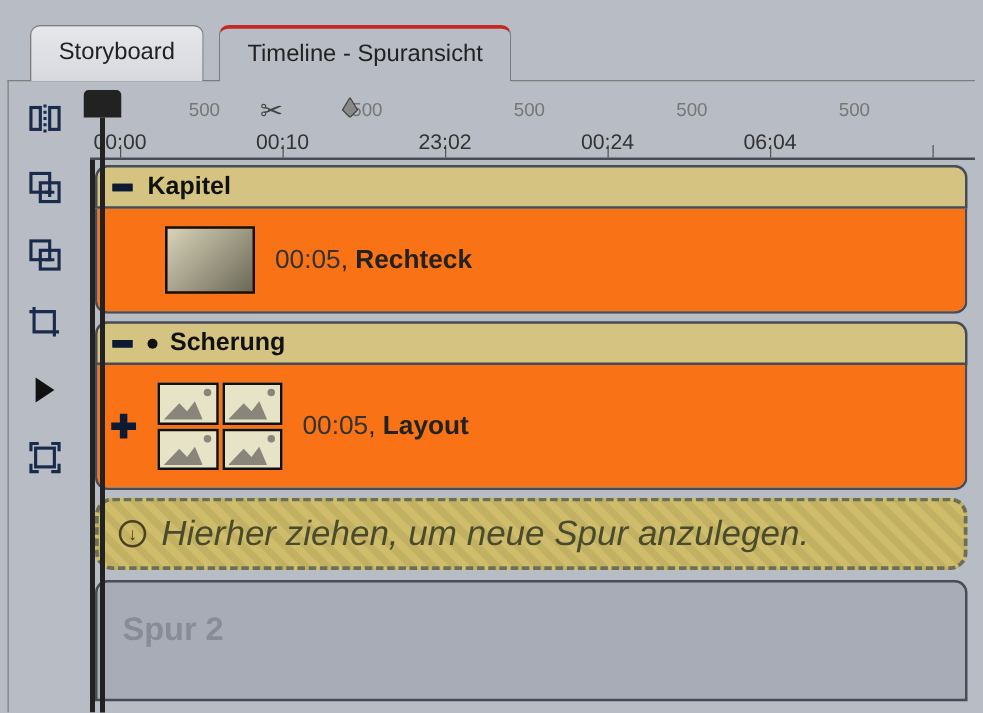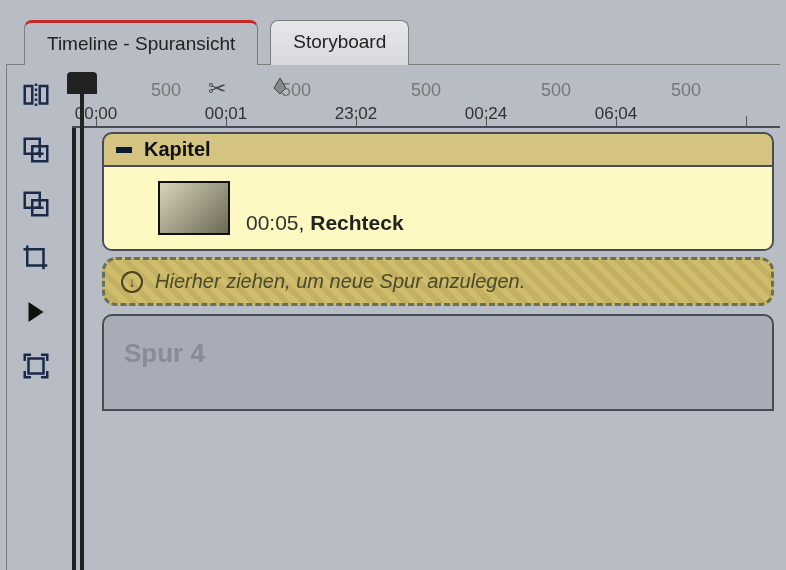--- a/index.html
+++ b/index.html
@@ -102,21 +102,21 @@
     position:absolute; bottom:0; left:0;
     width:1px; height:10px; background:#555;
   }
   .tick-label{
     position:absolute; bottom:2px; left:0;
     transform:translateX(-50%);
     font-size:17px; color:#333;
   }
   .tick-sub{
     position:absolute; top:8px; left:55px;
-    font-size:18px; color:#777;
+    font-size:15px; color:#777;
   }
 
   .playhead{
     position:absolute; left:10px; top:0;
     z-index:20;
     pointer-events:none;
   }
   .playhead-flag{
     width:30px; height:22px;
     background:#222; border-radius:4px 4px 0 0;
@@ -134,21 +134,20 @@
   .marker-icon{
     position:absolute; top:6px; left:200px;
     width:16px;height:16px;
   }
 
   
   .tracks{
     position:absolute; top:56px; left:0; right:0; bottom:0;
     overflow:hidden;
     border-left:4px solid #222;
-    padding-left:26px;
   }
 
   .track-group{
     margin:4px 6px 6px 0;
   }
   .group-header{
     background:#d5c381;
     border:2px solid #474c57;
     border-top-left-radius:10px; border-top-right-radius:10px;
     padding:4px 10px 4px 10px;
@@ -166,23 +165,23 @@
   .group-dot{
     width:8px;height:8px;border-radius:50%; background:#111;
   }
   .group-body{
     border:2px solid #474c57; border-top:none;
     border-bottom-left-radius:10px; border-bottom-right-radius:10px;
     overflow:hidden;
   }
 
   .clip{
-    background:#fef9c3;
+    background:#f97316;
     padding:14px 16px;
-    display:flex; align-items:flex-end; gap:16px;
+    display:flex; align-items:center; gap:16px;
     border-top:2px dashed #5b5535;
   }
   .clip:first-child{ border-top:none; }
   .clip-add{
     width:22px; height:22px;
     display:flex;align-items:center;justify-content:center;
     font-size:26px; font-weight:bold; color:#0c1a33; cursor:pointer;
     flex:none;
     margin-left:-6px;
   }
@@ -234,40 +233,40 @@
     padding:10px 16px;
     display:flex; align-items:center; gap:12px;
   }
   .drop-zone .arrow{
     width:22px;height:22px;border:2px solid #4b4022;border-radius:50%;
     display:flex;align-items:center;justify-content:center;
     color:#4b4022; font-size:14px; font-weight:bold;
     flex:none;
   }
   .drop-zone .txt{
-    font-size:20px; font-style:italic; color:#4a4a2c;
+    font-size:28px; font-style:italic; color:#4a4a2c;
   }
 
   .empty-track{
     margin:0 6px 0 0;
     border:2px solid #474c57;
     border-radius:10px 10px 0 0;
     background:#a8acb6;
     padding:22px 20px 40px 20px;
   }
   .empty-track .label{
     font-size:26px; font-weight:bold; color:#888c96;
   }
 </style>
 </head>
 <body>
 
 <div class="tab-bar">
+  <div class="tab">Storyboard</div>
   <div class="tab active">Timeline - Spuransicht</div>
-  <div class="tab">Storyboard</div>
 </div>
 
 <div class="panel-border"></div>
 
 <div class="toolbar">
   <div class="tool-btn">
     <svg viewBox="0 0 24 24">
         <rect x="3" y="4" width="6" height="14"></rect>
         <rect x="15" y="4" width="6" height="14"></rect>
         <line x1="12" y1="2" x2="12" y2="22" stroke-dasharray="2 2"></line>
@@ -309,21 +308,21 @@
 
 <div class="main">
 
   <div class="ruler">
     <div class="ruler-ticks">
       <div class="tick">
           <span class="tick-label">00:00</span>
           <span class="tick-sub">500</span>
         </div>
       <div class="tick">
-          <span class="tick-label">00:01</span>
+          <span class="tick-label">00:10</span>
           <span class="tick-sub">500</span>
         </div>
       <div class="tick">
           <span class="tick-label">23:02</span>
           <span class="tick-sub">500</span>
         </div>
       <div class="tick">
           <span class="tick-label">00:24</span>
           <span class="tick-sub">500</span>
         </div>
@@ -357,24 +356,47 @@
         <div class="clip">
           <span class="clip-spacer"></span>
           <div class="clip-thumb"></div>
           <div class="clip-text">
             <span class="dur">00:05</span>, <span class="name">Rechteck</span>
           </div>
         </div>
       </div>
     </div>
 
+    <div class="track-group">
+      <div class="group-header">
+        <span class="collapse-handle">
+            <span class="bar"></span>
+          </span>
+        <span class="group-dot"></span>
+        <span>Scherung</span>
+      </div>
+      <div class="group-body">
+        <div class="clip">
+          <span class="clip-add">✚</span>
+          <div class="clip-layout-thumb">
+            <div class="mini"></div>
+              <div class="mini"></div>
+              <div class="mini"></div>
+              <div class="mini"></div>
+          </div>
+          <div class="clip-text">
+            <span class="dur">00:05</span>, <span class="name">Layout</span>
+          </div>
+        </div>
+      </div>
+    </div>
 
     <div class="drop-zone">
       <span class="arrow">↓</span>
       <span class="txt">Hierher ziehen, um neue Spur anzulegen.</span>
     </div>
 
     <div class="empty-track">
-      <div class="label">Spur 4</div>
+      <div class="label">Spur 2</div>
     </div>
 
   </div>
 </div>
 
 </body></html>

